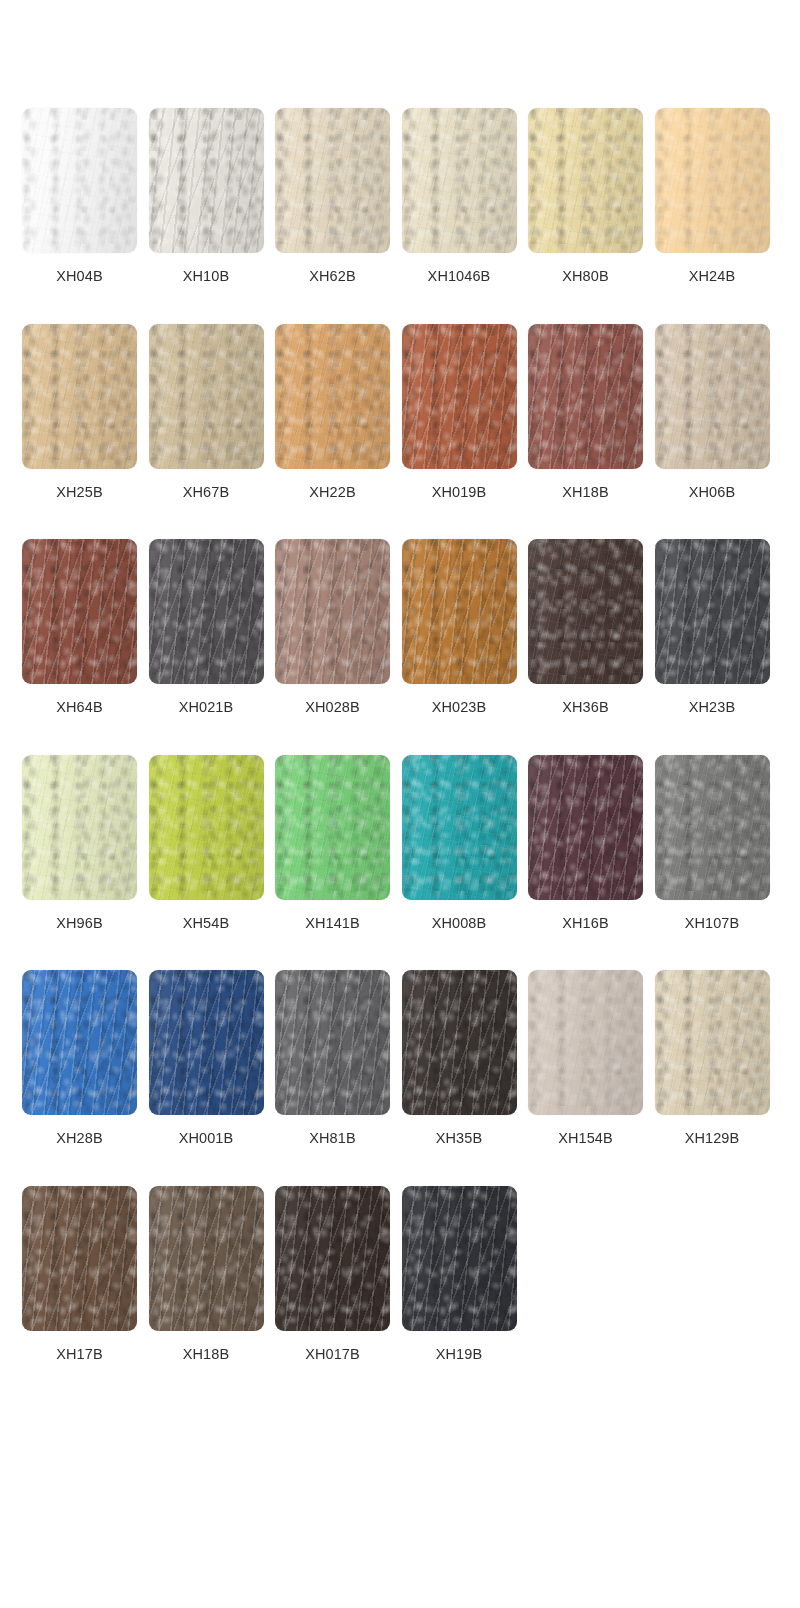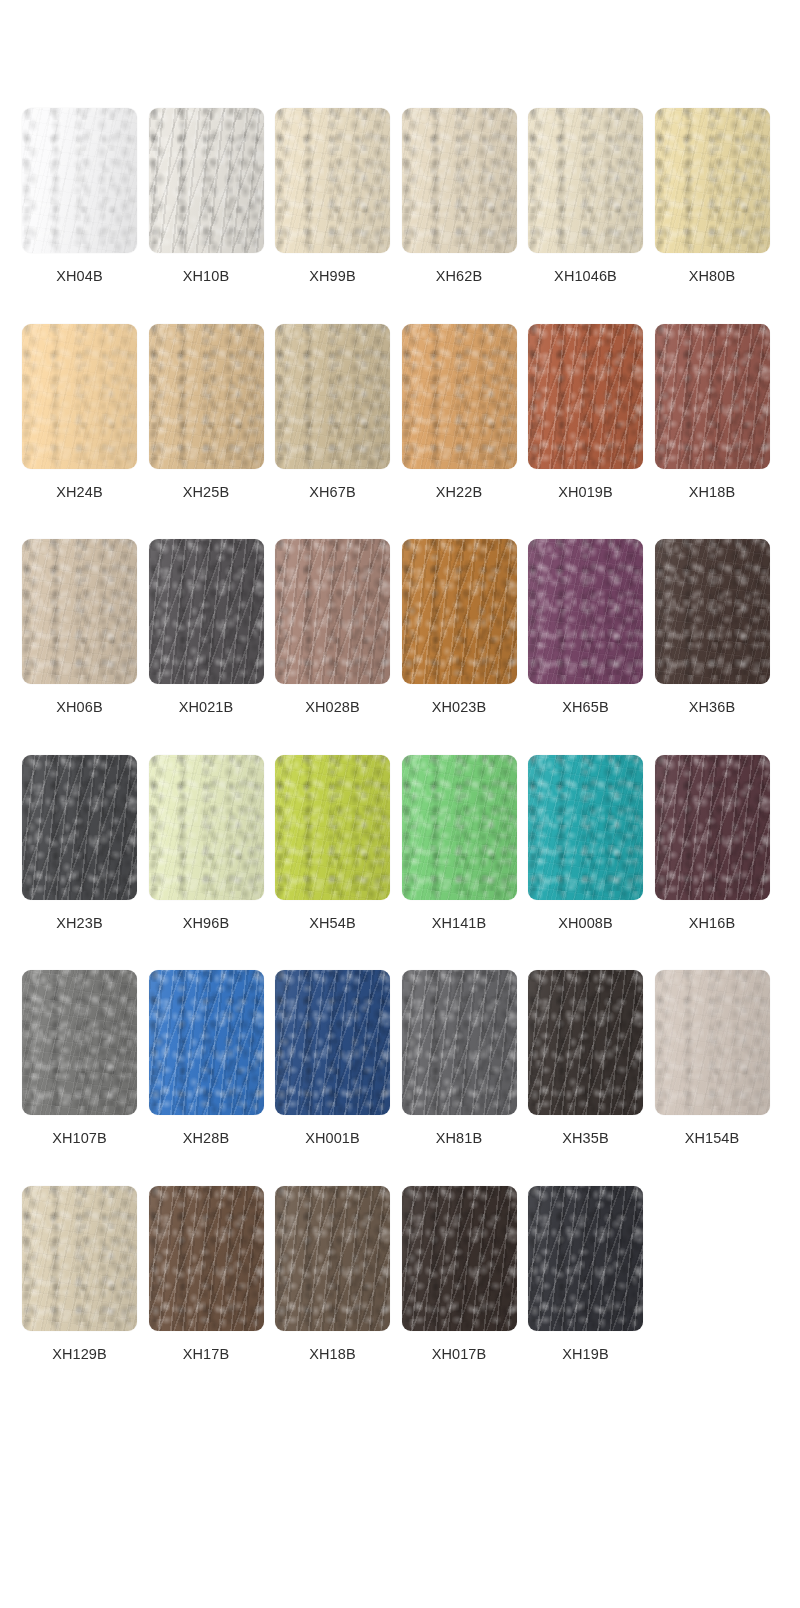--- a/index.html
+++ b/index.html
@@ -165,29 +165,20 @@
       <div class="swatch-cell">
         <div class="swatch-chip coarse" style="background-color: rgb(233, 230, 223);">
           <span class="grain grain-a"></span>
           <span class="grain grain-b"></span>
           <span class="grain grain-c"></span>
           <span class="grain grain-shade"></span>
         </div>
         <div class="swatch-label">XH10B</div>
       </div>
       <div class="swatch-cell">
-        <div class="swatch-chip" style="background-color: rgb(236, 224, 197);">
-          <span class="grain grain-a"></span>
-          <span class="grain grain-b"></span>
-          <span class="grain grain-c"></span>
-          <span class="grain grain-shade"></span>
-        </div>
-        <div class="swatch-label">XH99B</div>
-      </div>
-      <div class="swatch-cell">
         <div class="swatch-chip" style="background-color: rgb(230, 218, 194);">
           <span class="grain grain-a"></span>
           <span class="grain grain-b"></span>
           <span class="grain grain-c"></span>
           <span class="grain grain-shade"></span>
         </div>
         <div class="swatch-label">XH62B</div>
       </div>
       <div class="swatch-cell">
         <div class="swatch-chip" style="background-color: rgb(234, 224, 198);">
@@ -264,20 +255,29 @@
       <div class="swatch-cell">
         <div class="swatch-chip" style="background-color: rgb(212, 195, 172);">
           <span class="grain grain-a"></span>
           <span class="grain grain-b"></span>
           <span class="grain grain-c"></span>
           <span class="grain grain-shade"></span>
         </div>
         <div class="swatch-label">XH06B</div>
       </div>
       <div class="swatch-cell">
+        <div class="swatch-chip coarse" style="background-color: rgb(141, 79, 65);">
+          <span class="grain grain-a"></span>
+          <span class="grain grain-b"></span>
+          <span class="grain grain-c"></span>
+          <span class="grain grain-shade"></span>
+        </div>
+        <div class="swatch-label">XH64B</div>
+      </div>
+      <div class="swatch-cell">
         <div class="swatch-chip coarse" style="background-color: rgb(87, 84, 87);">
           <span class="grain grain-a"></span>
           <span class="grain grain-b"></span>
           <span class="grain grain-c"></span>
           <span class="grain grain-shade"></span>
         </div>
         <div class="swatch-label">XH021B</div>
       </div>
       <div class="swatch-cell">
         <div class="swatch-chip coarse" style="background-color: rgb(169, 134, 121);">
@@ -289,29 +289,20 @@
         <div class="swatch-label">XH028B</div>
       </div>
       <div class="swatch-cell">
         <div class="swatch-chip coarse" style="background-color: rgb(184, 121, 54);">
           <span class="grain grain-a"></span>
           <span class="grain grain-b"></span>
           <span class="grain grain-c"></span>
           <span class="grain grain-shade"></span>
         </div>
         <div class="swatch-label">XH023B</div>
-      </div>
-      <div class="swatch-cell">
-        <div class="swatch-chip" style="background-color: rgb(118, 68, 102);">
-          <span class="grain grain-a"></span>
-          <span class="grain grain-b"></span>
-          <span class="grain grain-c"></span>
-          <span class="grain grain-shade"></span>
-        </div>
-        <div class="swatch-label">XH65B</div>
       </div>
       <div class="swatch-cell">
         <div class="swatch-chip" style="background-color: rgb(74, 58, 53);">
           <span class="grain grain-a"></span>
           <span class="grain grain-b"></span>
           <span class="grain grain-c"></span>
           <span class="grain grain-shade"></span>
         </div>
         <div class="swatch-label">XH36B</div>
       </div>

